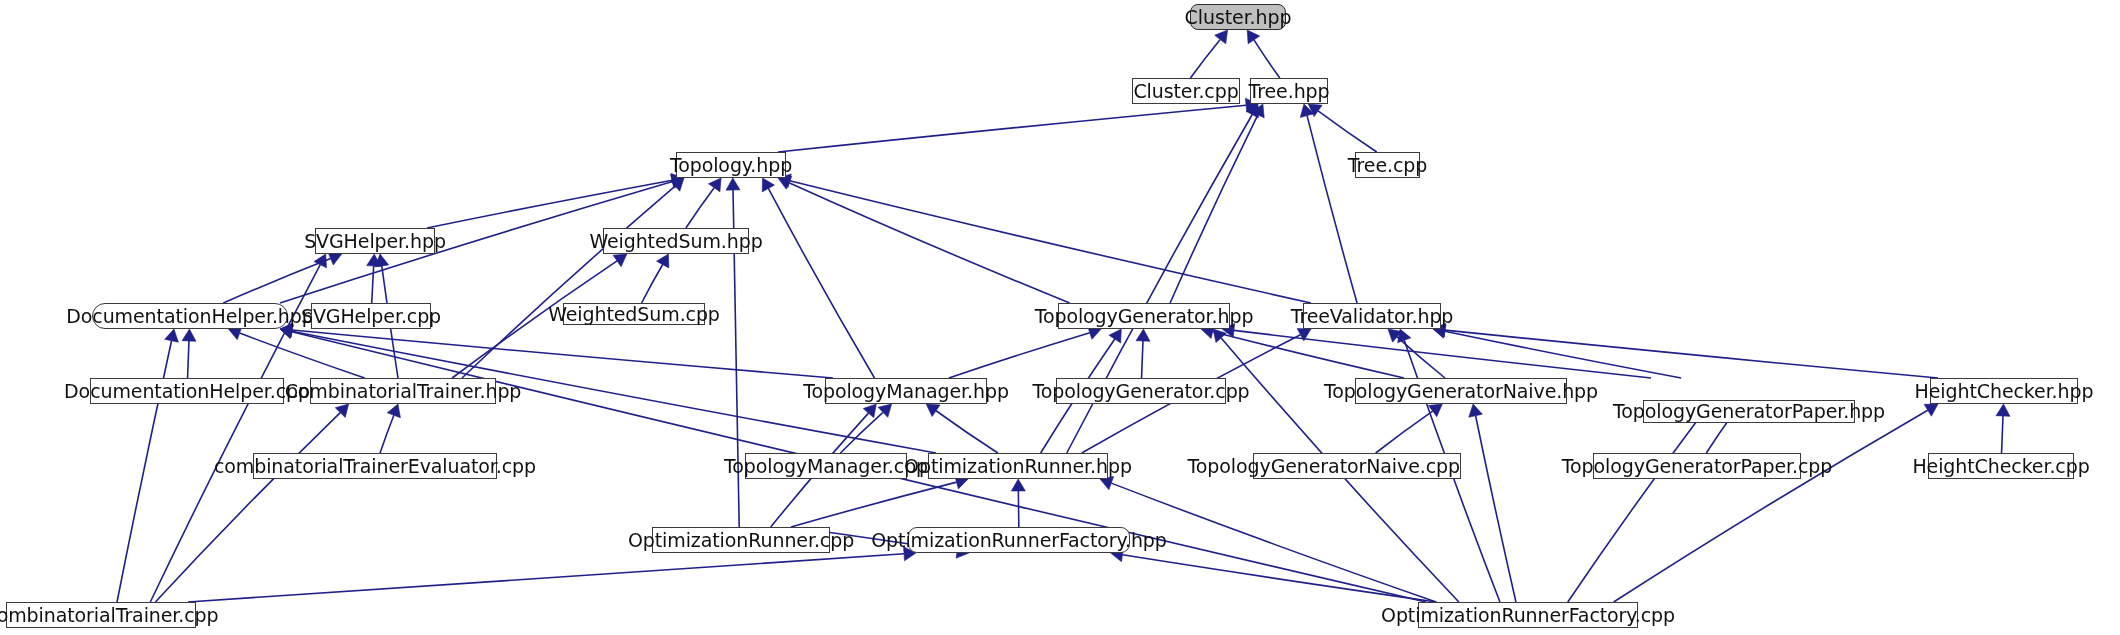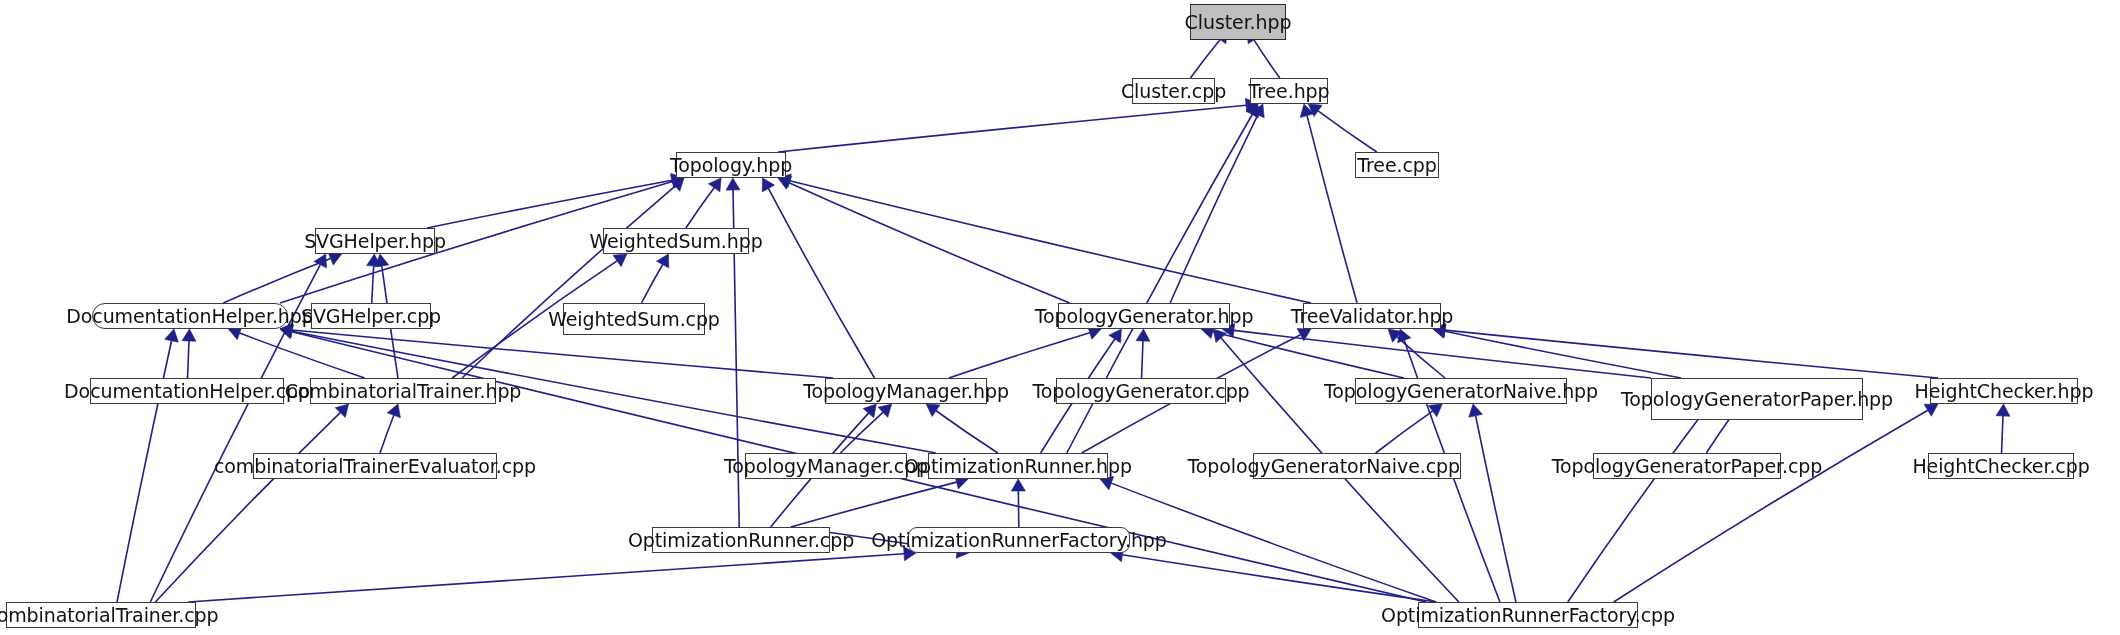--- a/index.html
+++ b/index.html
@@ -168,48 +168,48 @@
       <path class="edge-path" d="M 1436.2 602 Q 1265.3297371127221 542.5614891875812 1111.269474225444 483.1229783751624"></path>
       <polygon class="arrow-head" points="1100,479 1113.6745449442885,476.54911841032015 1108.8644035065993,489.69683834000466"></polygon>
       <path class="edge-path" d="M 791.04 527 Q 878.5110564983494 539.1324160800195 957.0861129966988 551.2648321600392"></path>
       <polygon class="arrow-head" points="968.96,553 956.0739317567217,558.1912662452983 958.098294236676,544.3383980747801"></polygon>
       <path class="edge-path" d="M 1436.38 602 Q 1271.289254241817 578.3924651824933 1122.4865084836335 554.7849303649866"></path>
       <polygon class="arrow-head" points="1110.62,553 1123.527717863209,547.8628004162003 1121.445299104058,561.7070603137729"></polygon>
       <path class="edge-path" d="M 188 602 Q 532.2635449713207 577.9029344730842 904.0270899426413 553.8058689461684"></path>
       <polygon class="arrow-head" points="916,553 904.4971801612395,560.7900664796276 903.5569997240431,546.8216714127092"></polygon>
     </svg>
   <div id="node-layer">
-      <div class="node-box highlight" style="left: 1190px; top: 4px; width: 96px; height: 36px;">
+      <div class="node-box highlight" style="left: 1190px; top: 4px; width: 96px; height: 26px; border-radius: 8px;">
         <span class="node-label">Cluster.hpp</span>
       </div>
-      <div class="node-box" style="left: 1132px; top: 78px; width: 83px; height: 26px;">
+      <div class="node-box" style="left: 1132px; top: 78px; width: 108px; height: 26px;">
         <span class="node-label">Cluster.cpp</span>
       </div>
       <div class="node-box" style="left: 1250px; top: 78px; width: 78px; height: 26px;">
         <span class="node-label">Tree.hpp</span>
       </div>
-      <div class="node-box" style="left: 1355px; top: 152px; width: 84px; height: 26px;">
+      <div class="node-box" style="left: 1355px; top: 152px; width: 65px; height: 26px;">
         <span class="node-label">Tree.cpp</span>
       </div>
       <div class="node-box" style="left: 676px; top: 152px; width: 110px; height: 26px;">
         <span class="node-label">Topology.hpp</span>
       </div>
       <div class="node-box" style="left: 315px; top: 228px; width: 120px; height: 26px;">
         <span class="node-label">SVGHelper.hpp</span>
       </div>
       <div class="node-box" style="left: 603px; top: 228px; width: 146px; height: 26px;">
         <span class="node-label">WeightedSum.hpp</span>
       </div>
       <div class="node-box" style="left: 92px; top: 303px; width: 196px; height: 26px; border-radius: 13px;">
         <span class="node-label">DocumentationHelper.hpp</span>
       </div>
       <div class="node-box" style="left: 311px; top: 303px; width: 120px; height: 26px;">
         <span class="node-label">SVGHelper.cpp</span>
       </div>
-      <div class="node-box" style="left: 563px; top: 303px; width: 142px; height: 32px;">
+      <div class="node-box" style="left: 563px; top: 303px; width: 142px; height: 22px;">
         <span class="node-label">WeightedSum.cpp</span>
       </div>
       <div class="node-box" style="left: 1058px; top: 303px; width: 172px; height: 26px;">
         <span class="node-label">TopologyGenerator.hpp</span>
       </div>
       <div class="node-box" style="left: 1303px; top: 303px; width: 138px; height: 26px;">
         <span class="node-label">TreeValidator.hpp</span>
       </div>
       <div class="node-box" style="left: 90px; top: 378px; width: 194px; height: 26px;">
         <span class="node-label">DocumentationHelper.cpp</span>
@@ -219,39 +219,39 @@
       </div>
       <div class="node-box" style="left: 825px; top: 378px; width: 162px; height: 26px;">
         <span class="node-label">TopologyManager.hpp</span>
       </div>
       <div class="node-box" style="left: 1056px; top: 378px; width: 170px; height: 26px;">
         <span class="node-label">TopologyGenerator.cpp</span>
       </div>
       <div class="node-box" style="left: 1355px; top: 378px; width: 212px; height: 26px;">
         <span class="node-label">TopologyGeneratorNaive.hpp</span>
       </div>
-      <div class="node-box" style="left: 1643px; top: 378px; width: 212px; height: 42px; margin-left: 8px;">
+      <div class="node-box" style="left: 1643px; top: 400px; width: 212px; height: 23px;">
         <span class="node-label">TopologyGeneratorPaper.hpp</span>
       </div>
       <div class="node-box" style="left: 1930px; top: 378px; width: 148px; height: 26px;">
         <span class="node-label">HeightChecker.hpp</span>
       </div>
       <div class="node-box" style="left: 253px; top: 453px; width: 244px; height: 26px;">
         <span class="node-label">combinatorialTrainerEvaluator.cpp</span>
       </div>
       <div class="node-box" style="left: 745px; top: 453px; width: 162px; height: 26px;">
         <span class="node-label">TopologyManager.cpp</span>
       </div>
       <div class="node-box" style="left: 928px; top: 453px; width: 180px; height: 26px; justify-content: center;">
         <span class="node-label">OptimizationRunner.hpp</span>
       </div>
       <div class="node-box" style="left: 1253px; top: 453px; width: 208px; height: 26px; justify-content: flex-end;">
         <span class="node-label">TopologyGeneratorNaive.cpp</span>
       </div>
-      <div class="node-box" style="left: 1593px; top: 453px; width: 188px; height: 26px;">
+      <div class="node-box" style="left: 1593px; top: 453px; width: 208px; height: 26px;">
         <span class="node-label">TopologyGeneratorPaper.cpp</span>
       </div>
       <div class="node-box" style="left: 1928px; top: 453px; width: 146px; height: 26px;">
         <span class="node-label">HeightChecker.cpp</span>
       </div>
       <div class="node-box" style="left: 652px; top: 527px; width: 178px; height: 26px;">
         <span class="node-label">OptimizationRunner.cpp</span>
       </div>
       <div class="node-box" style="left: 908px; top: 527px; width: 222px; height: 26px; border-radius: 9px;">
         <span class="node-label">OptimizationRunnerFactory.hpp</span>

